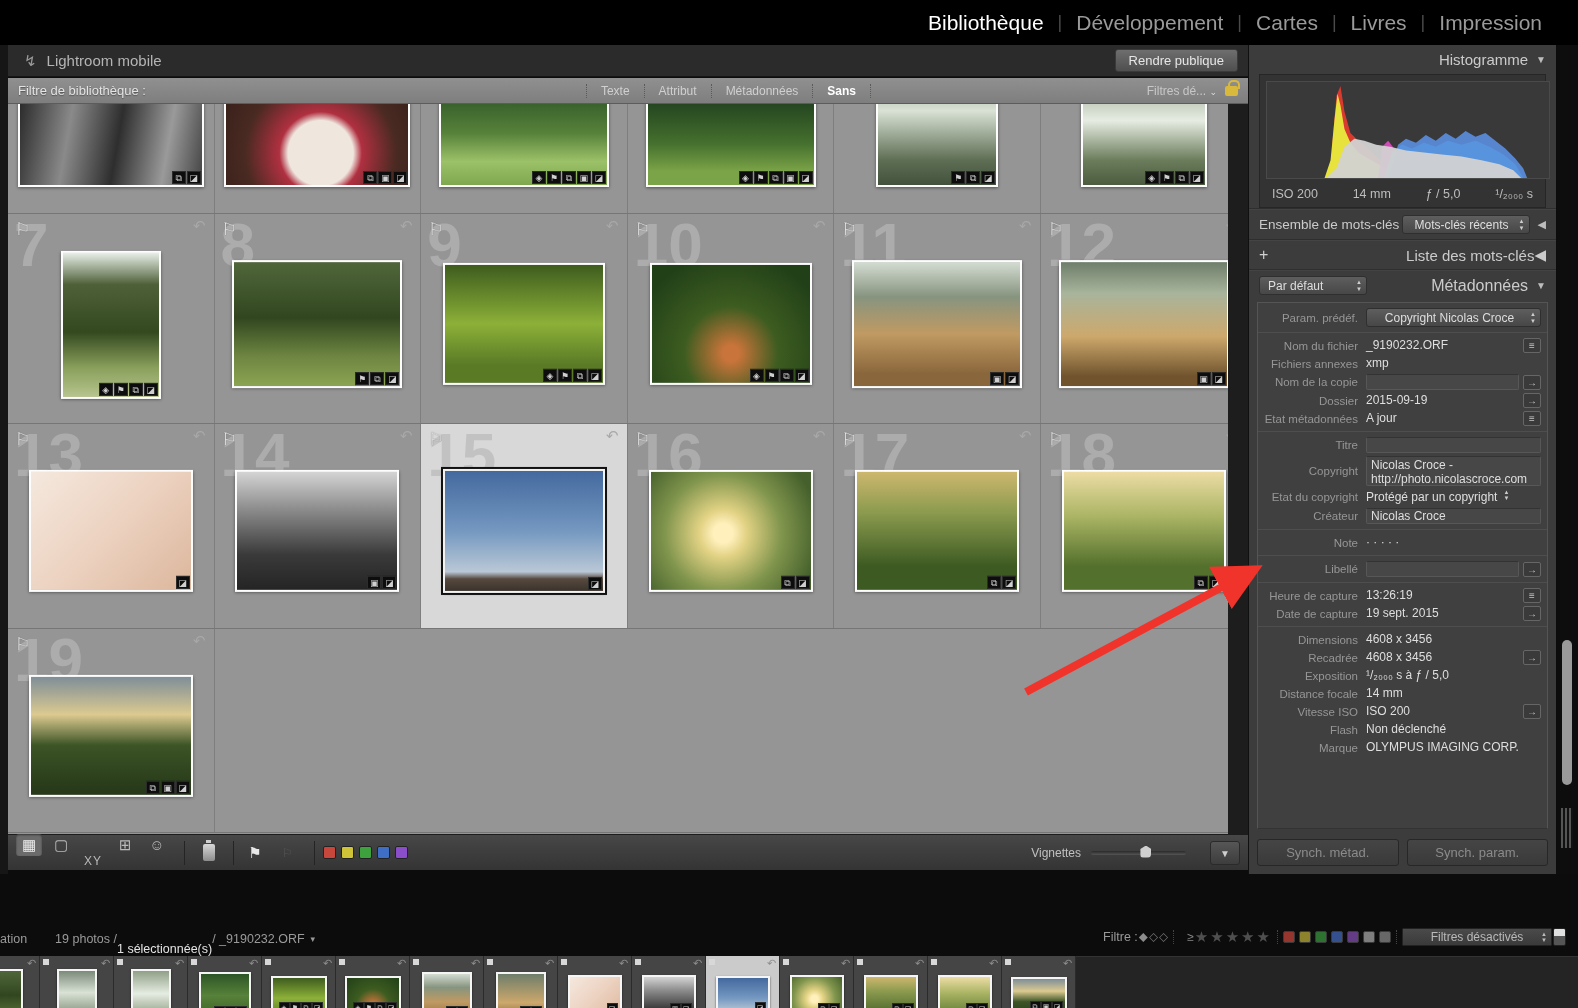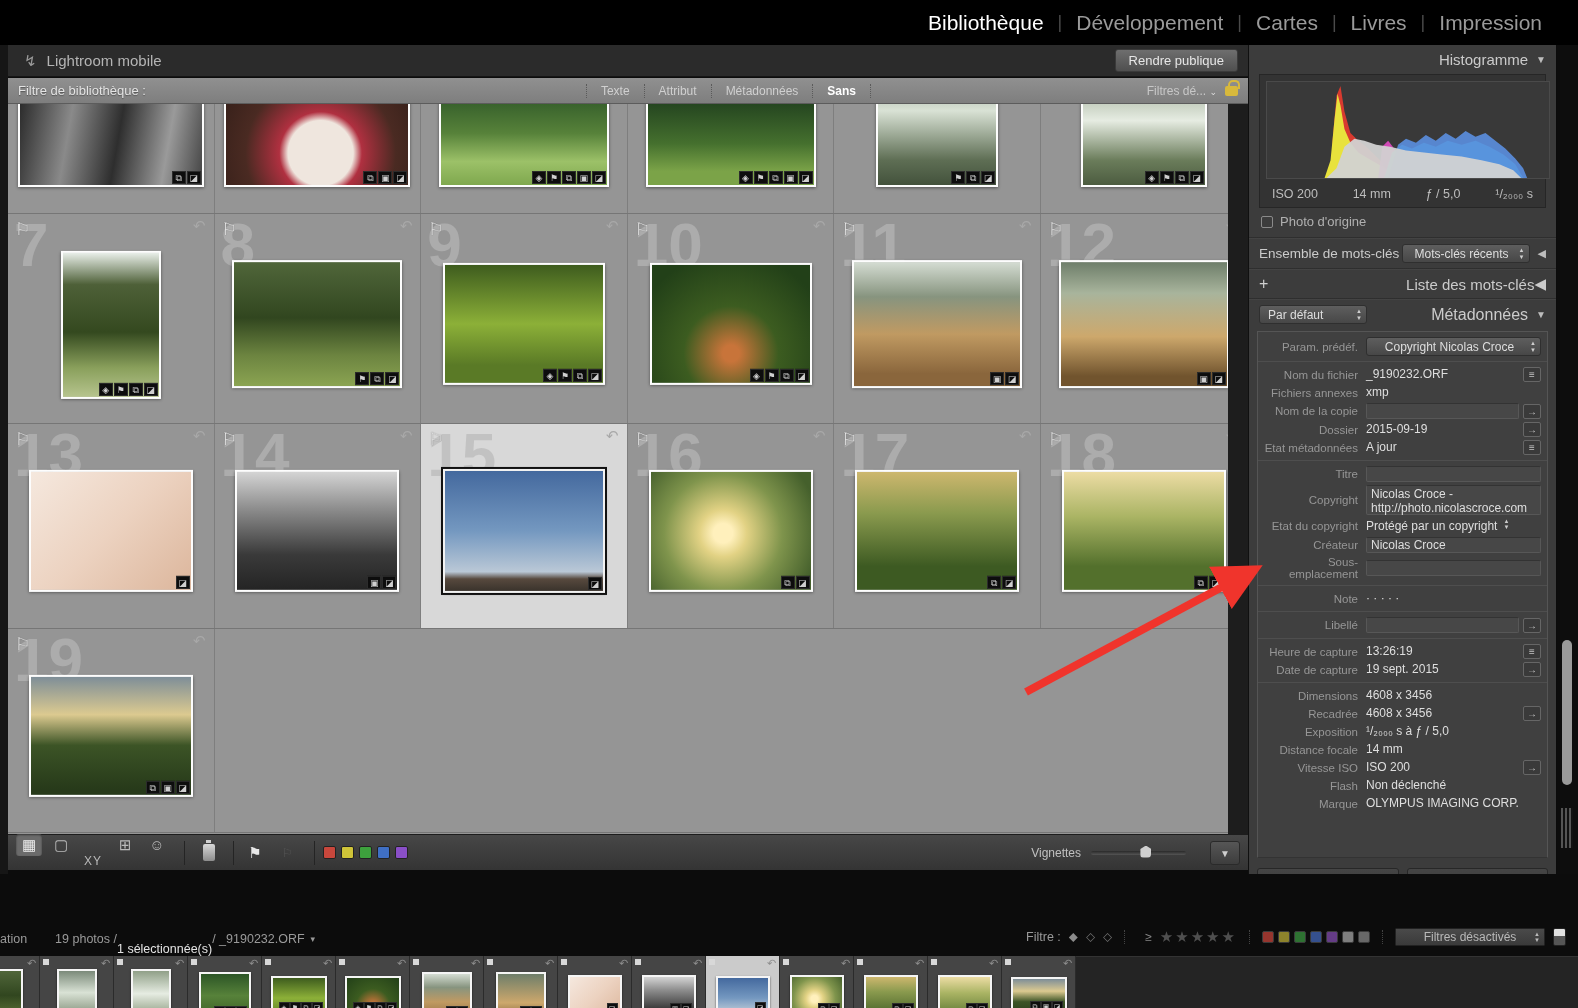--- a/index.html
+++ b/index.html
@@ -122,21 +122,21 @@
   #gap-strip{position:absolute;left:1228px;top:104px;width:20px;height:730px;background:#1d1d1d;}
 
   
   #bottombar{position:absolute;left:0;top:922px;width:1578px;height:134px;background:#0c0c0c;}
   #statusrow{position:absolute;left:0;top:6px;width:1578px;height:22px;display:flex;align-items:center;
     font-size:12.5px;color:#9a9a9a;}
   #statusrow .src{margin-left:0px;}
   #statusrow .ph{margin-left:28px;}
   #statusrow .selw{color:#e4e4e4;margin-top:19px;}
   #statusrow .dar{font-size:9px;margin-left:6px;color:#9a9a9a;}
-  #filmfilter{position:absolute;right:12px;top:0;display:flex;align-items:center;gap:8px;}
+  #filmfilter{position:absolute;right:12px;top:0;display:flex;align-items:center;gap:1px;}
   #filmfilter .lab{color:#9a9a9a;font-size:12.5px;}
   .fflag{color:#6e6e6e;font-size:13px;}
   .fflag.on{color:#8c8c8c;}
   .gte{color:#8a8a8a;font-size:12px;margin-left:8px;}
   .fstar{color:#4f4f4f;font-size:15px;letter-spacing:2px;}
   .fsw{width:12px;height:12px;border-radius:2px;border:1px solid #3a3a3a;}
   .fdot-sep{width:1px;height:14px;border-left:1px dotted #444;margin:0 4px;}
   #film-preset{width:150px;height:18px;background:linear-gradient(#4a4a4a,#3a3a3a);border:1px solid #222;
     border-radius:1px;color:#b9b9b9;font-size:12px;display:flex;align-items:center;justify-content:center;
     position:relative;cursor:pointer;}
@@ -465,24 +465,20 @@
           <polygon points="122,98 132,64 140,58 150,62 160,54 170,60 180,52 190,58 200,50 210,56 220,52 230,60 240,68 250,78 258,88 262,98 262,98 122,98" fill="#5b8fe0" opacity="0.9"></polygon>
           <polygon points="60,98 70,88 78,66 88,58 98,60 110,64 124,66 140,70 158,72 176,74 196,76 216,80 234,84 248,90 256,98 256,98 60,98" fill="#d2d2d2" opacity="0.95"></polygon>
         </svg>
     <div class="histinfo">
       <span>ISO 200</span>
       <span>14 mm</span>
       <span>ƒ / 5,0</span>
       <span>¹/₂₀₀₀ s</span>
     </div>
   </div>
-  <div class="origrow">
-    <span class="cbx"></span>
-    <span>Photo d'origine</span>
-  </div>
   <div class="sep"></div>
   <div class="krow">
     <span>Ensemble de mots-clés</span>
     <span class="dd" style="margin-left:auto;width:128px;">
       <span>Mots-clés récents</span>
           <span class="dar">▲<br>▼</span>
     </span>
     <span class="tri-left" style="color:#bdbdbd;font-size:11px;margin-left:8px;">◀</span>
   </div>
   <div class="sep"></div>
@@ -543,24 +539,20 @@
             <span class="mlabel">Copyright</span>
             <div class="minput two">Nicolas Croce - http://photo.nicolascroce.com</div>
           </div>
           <div class="mrow">
             <span class="mlabel">Etat du copyright</span>
             <span class="mval">Protégé par un copyright<span style="font-size: 6px; color: rgb(204, 204, 204); margin-left: 6px; display: inline-block; line-height: 6px; vertical-align: 1px;">▲<br>▼</span></span>
           </div>
           <div class="mrow">
             <span class="mlabel">Créateur</span>
             <div class="minput">Nicolas Croce</div>
-          </div>
-          <div class="mrow">
-            <span class="mlabel">Sous-emplacement</span>
-            <div class="minput"></div>
           </div>
           <div class="mdiv"></div>
           <div class="mrow">
             <span class="mlabel">Note</span>
             <span class="mval">·    ·    ·    ·    ·</span>
           </div>
           <div class="mdiv"></div>
           <div class="mrow">
             <span class="mlabel">Libellé</span>
             <div class="minput"></div>

